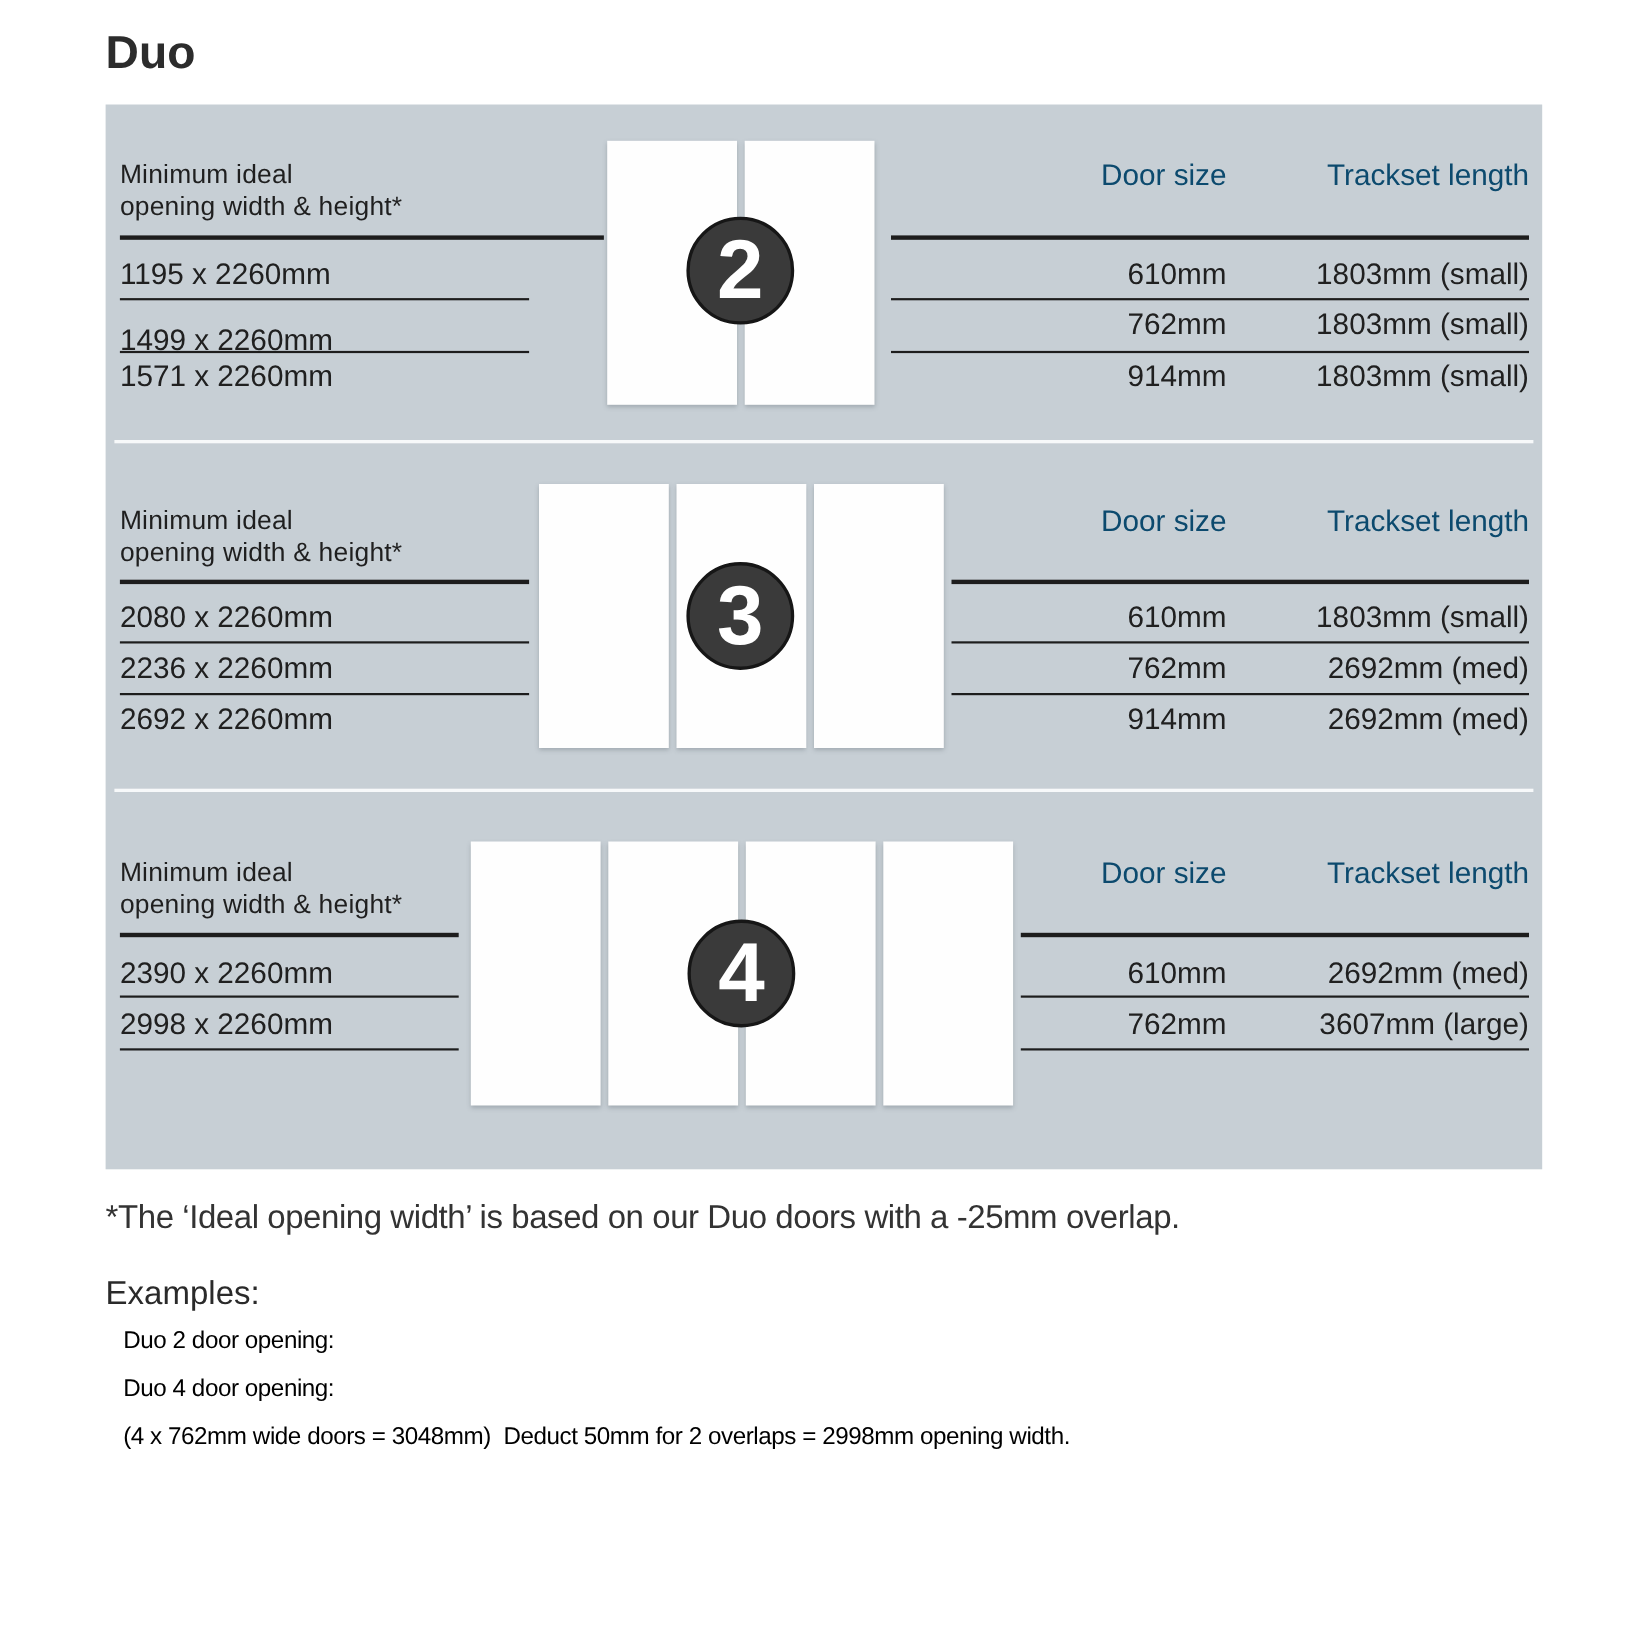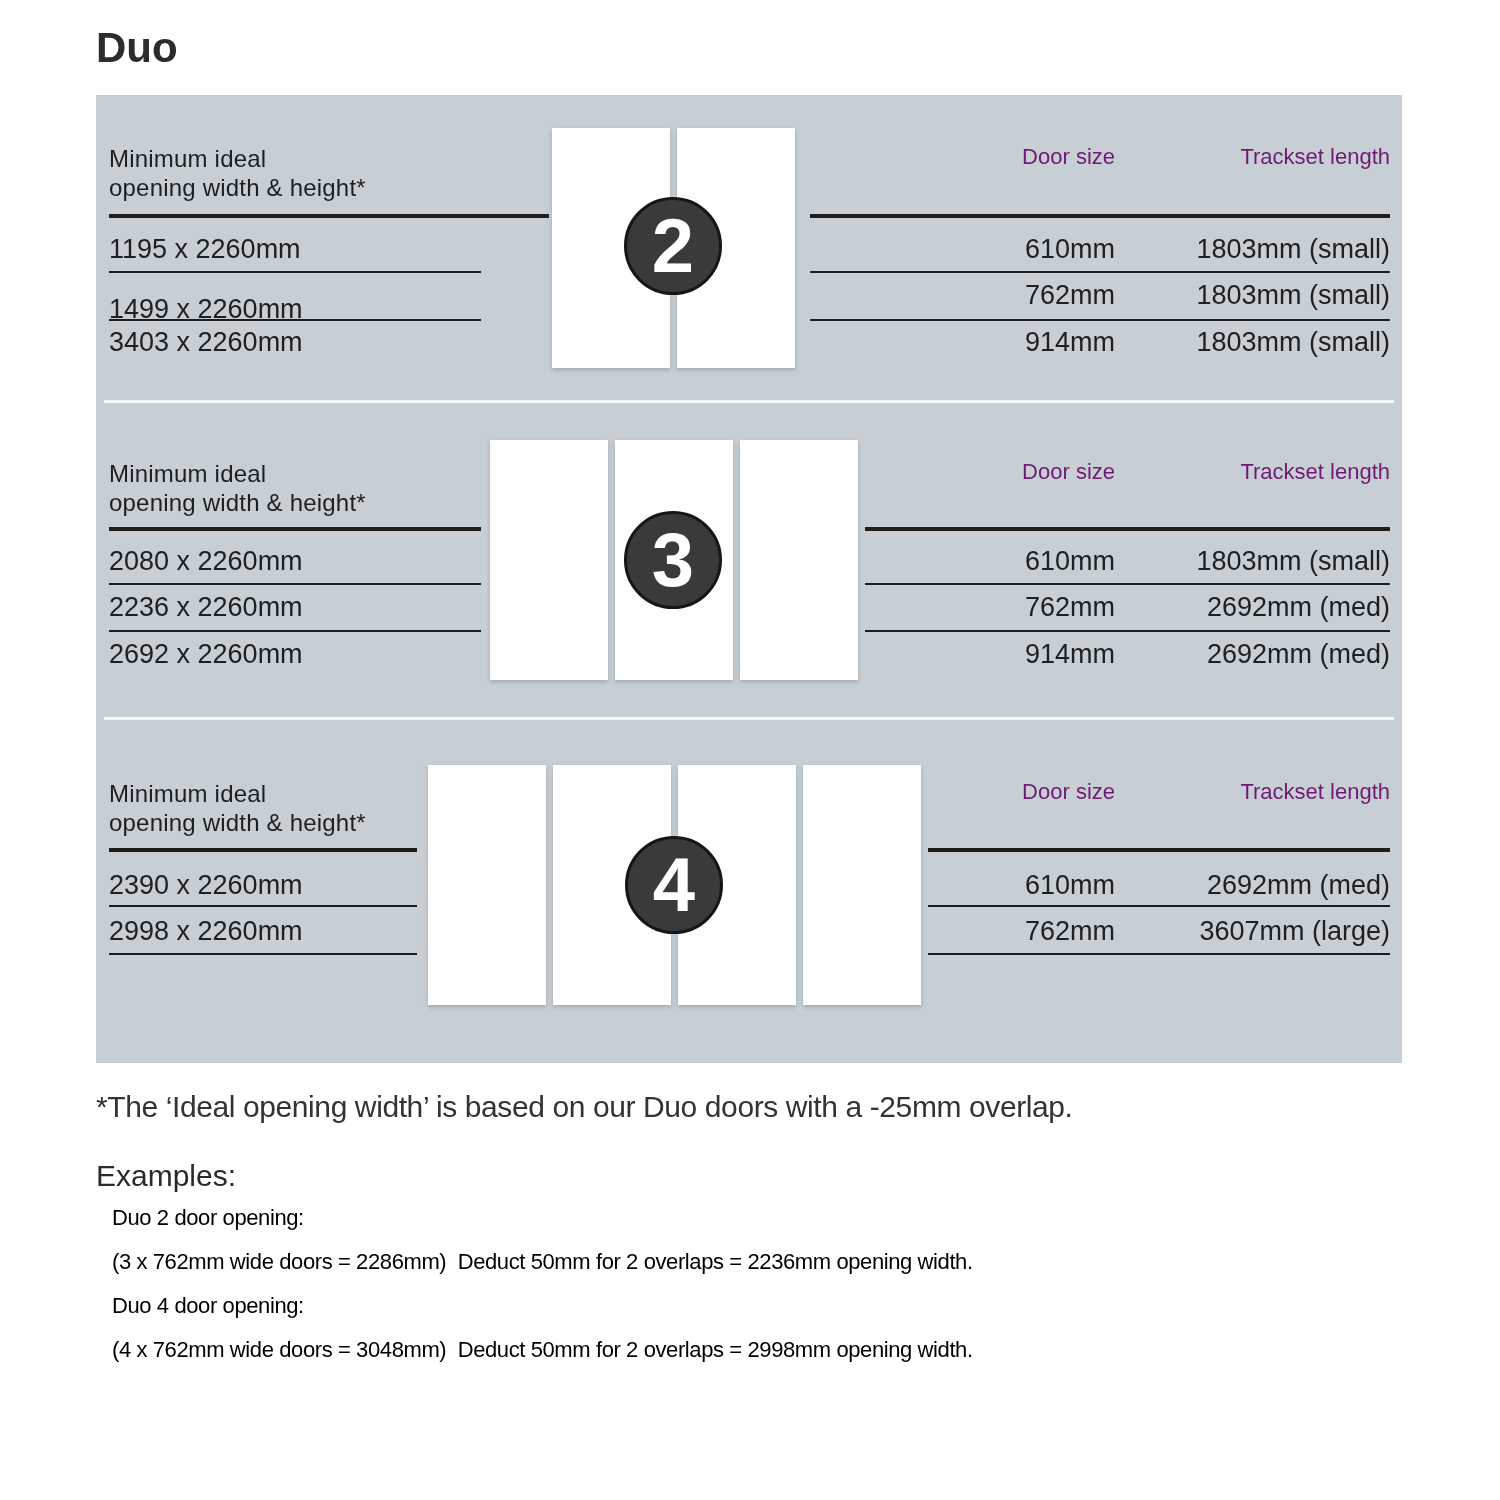--- a/index.html
+++ b/index.html
@@ -7,21 +7,21 @@
     width:1500px;height:1500px;background:#ffffff;position:relative;
     font-family:"Liberation Sans", sans-serif;color:#222;overflow:hidden;
   }
   .title{position:absolute;left:96px;top:24px;font-size:42px;font-weight:700;color:#2c2c2c}
   .panel{position:absolute;left:96px;top:95px;width:1306px;height:968px;background:#c7cfd5}
   .lh{position:absolute;left:13px;font-size:24px;font-weight:400;line-height:29px;color:#1f1f1f;letter-spacing:.2px}
   .rule{position:absolute;background:#1d1d1d}
   .thick{height:4px}
   .thin{height:2px}
   .lrow{position:absolute;left:13px;font-size:27px;color:#202020;white-space:nowrap}
-  .rh{position:absolute;font-size:22px;color:#701a75;white-space:nowrap}
+  .rh{position:absolute;font-size:27px;color:#0c4a6e;white-space:nowrap}
   .rrow{position:absolute;right:12px;height:34px}
   .rc{position:absolute;top:0;font-size:27px;color:#202020;white-space:nowrap}
   .door-col{right:275px}
   .track-col{right:0}
   .door{position:absolute;width:118px;height:240px;background:#fefefe;box-shadow:0 2px 4px rgba(90,100,110,.35)}
   .badge{
     position:absolute;width:98px;height:98px;border-radius:50%;
     background:#3a3a3a;border:3px solid #161616;box-sizing:border-box;
     color:#fff;font-size:76px;font-weight:700;line-height:1;
     display:flex;align-items:center;justify-content:center;
@@ -43,21 +43,21 @@
   <section>
     <div class="lh" style="top:49px">
       <div>Minimum ideal</div>
       <div>opening width &amp; height*</div>
     </div>
     <div class="rule thick" style="top:119px;left:13px;width:440px"></div>
     <div class="lrow" style="top:139px">1195 x 2260mm</div>
     <div class="rule thin" style="top:176px;left:13px;width:372px"></div>
     <div class="lrow" style="top:199px">1499 x 2260mm</div>
     <div class="rule thin" style="top:224px;left:13px;width:372px"></div>
-    <div class="lrow" style="top:232px">3403 x 2260mm</div>
+    <div class="lrow" style="top:232px">1571 x 2260mm</div>
 
     <div class="door" style="left:456px;top:33px"></div>
     <div class="door" style="left:581px;top:33px"></div>
     <div class="badge" style="left:528px;top:102px">2</div>
 
     <div class="rh" style="top:49px;right:287px">Door size</div>
     <div class="rh" style="top:49px;right:12px">Trackset length</div>
     <div class="rule thick" style="top:119px;left:714px;right:12px"></div>
     <div class="rrow" style="top:139px;left:714px">
       <span class="rc door-col">610mm</span>
@@ -148,16 +148,15 @@
   </section>
 
 </div>
 
 <div class="footnote"><span>*The ‘Ideal opening width’ is based on our Duo doors with a </span><span class="b">-25mm overlap.</span></div>
 
 <div class="ex-heading">Examples:</div>
 
 <div class="ex-lines">
   <div class="ex-line">Duo 2 door opening:</div>
-  <div class="ex-line">(3 x 762mm wide doors = 2286mm)  Deduct 50mm for 2 overlaps = 2236mm opening width.</div>
   <div class="ex-line">Duo 4 door opening:</div>
   <div class="ex-line">(4 x 762mm wide doors = 3048mm)  Deduct 50mm for 2 overlaps = 2998mm opening width.</div>
 </div>
 
 </body></html>

